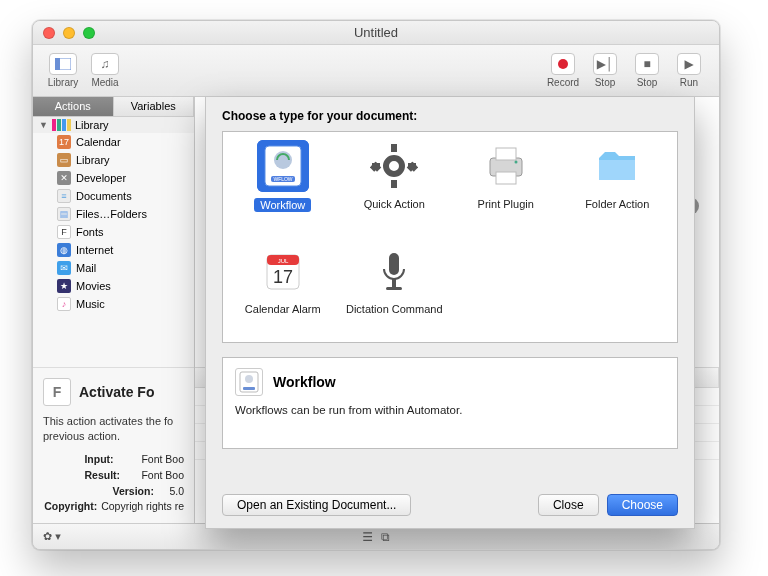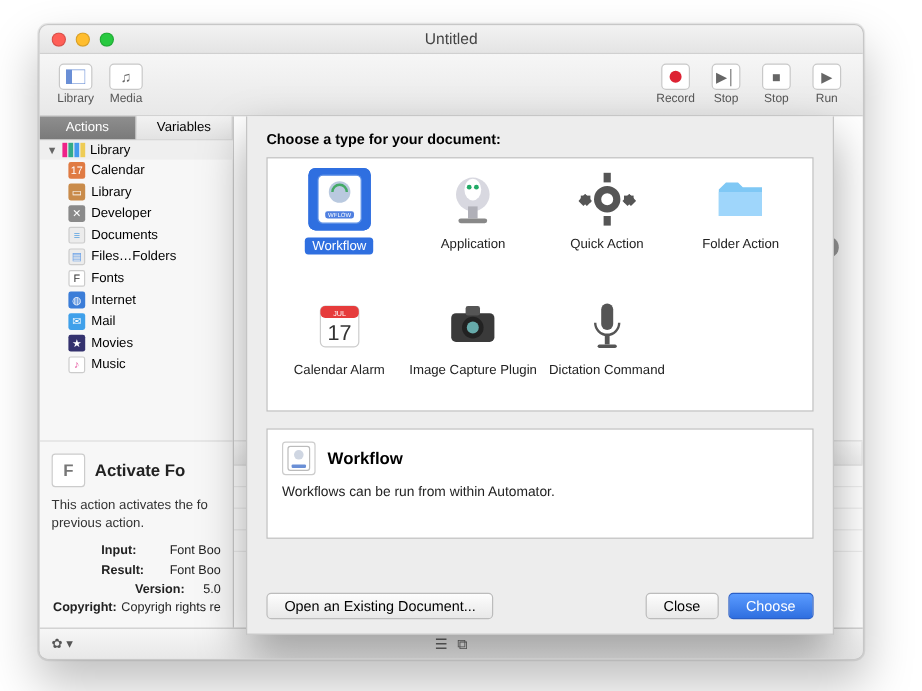--- a/index.html
+++ b/index.html
@@ -217,80 +217,67 @@
               <path d="M16 16 a6 6 0 1 1 12 0" fill="none" stroke="#4a6" stroke-width="2"></path>
               <rect x="10" y="32" width="24" height="6" rx="2" fill="#4f7fe0"></rect>
               <text x="22" y="37" font-size="5" fill="#fff" text-anchor="middle">WFLOW</text>
             </svg>
         </div>
         <span class="lbl">Workflow</span>
       </div>
       <div class="cell">
         <div class="bigico">
           <svg width="48" height="48">
-              <circle cx="24" cy="20" r="14" fill="#d8d8e0"></circle>
-              <rect x="20" y="30" width="8" height="10" fill="#b0b0b8"></rect>
-              <rect x="12" y="40" width="24" height="4" rx="2" fill="#888"></rect>
-              <ellipse cx="24" cy="16" rx="7" ry="9" fill="#fff"></ellipse>
-              <circle cx="21" cy="14" r="2" fill="#2a6"></circle>
-              <circle cx="27" cy="14" r="2" fill="#2a6"></circle>
-            </svg>
-        </div>
-        <span class="lbl">Application</span>
-      </div>
-      <div class="cell">
-        <div class="bigico">
-          <svg width="48" height="48">
               <g fill="#555">
                 <circle cx="24" cy="24" r="8" fill="none" stroke="#555" stroke-width="6"></circle>
                 <g transform="translate(24,24)">
                   <rect x="-3" y="-22" width="6" height="8"></rect>
                   <rect x="-3" y="14" width="6" height="8"></rect>
                   <rect x="14" y="-3" width="8" height="6"></rect>
                   <rect x="-22" y="-3" width="8" height="6"></rect>
                   <rect x="10" y="-16" width="6" height="8" transform="rotate(45)"></rect>
                   <rect x="-16" y="10" width="6" height="8" transform="rotate(45)"></rect>
                   <rect x="10" y="10" width="6" height="8" transform="rotate(-45)"></rect>
                   <rect x="-16" y="-16" width="6" height="8" transform="rotate(-45)"></rect>
                 </g>
               </g>
             </svg>
         </div>
         <span class="lbl">Quick Action</span>
       </div>
       <div class="cell">
         <div class="bigico">
           <svg width="48" height="48">
+              <rect x="8" y="16" width="32" height="18" rx="3" fill="#d6d6d6" stroke="#999"></rect>
+              <rect x="14" y="6" width="20" height="12" fill="#fff" stroke="#bbb"></rect>
+              <rect x="14" y="30" width="20" height="12" fill="#fff" stroke="#bbb"></rect>
+              <circle cx="34" cy="20" r="1.5" fill="#4a8"></circle>
+            </svg>
+        </div>
+        <span class="lbl">Print Plugin</span>
+      </div>
+      <div class="cell">
+        <div class="bigico">
+          <svg width="48" height="48">
               <path d="M6 16 l6 -6 h10 l4 4 h16 v24 h-36 z" fill="#7fc8f5"></path>
               <path d="M6 18 h36 v20 h-36 z" fill="#9fd6fb"></path>
             </svg>
         </div>
         <span class="lbl">Folder Action</span>
       </div>
       <div class="cell">
         <div class="bigico">
           <svg width="48" height="48">
               <rect x="8" y="8" width="32" height="34" rx="4" fill="#fff" stroke="#ccc"></rect>
               <rect x="8" y="8" width="32" height="10" rx="4" fill="#e63b3b"></rect>
               <text x="24" y="16" font-size="6" fill="#fff" text-anchor="middle">JUL</text>
               <text x="24" y="36" font-size="18" fill="#333" text-anchor="middle">17</text>
             </svg>
         </div>
         <span class="lbl">Calendar Alarm</span>
-      </div>
-      <div class="cell">
-        <div class="bigico">
-          <svg width="48" height="48">
-              <rect x="6" y="14" width="36" height="24" rx="4" fill="#3a3a3a"></rect>
-              <rect x="18" y="8" width="12" height="8" rx="2" fill="#555"></rect>
-              <circle cx="24" cy="26" r="9" fill="#222"></circle>
-              <circle cx="24" cy="26" r="5" fill="#6aa"></circle>
-            </svg>
-        </div>
-        <span class="lbl">Image Capture Plugin</span>
       </div>
       <div class="cell">
         <div class="bigico">
           <svg width="48" height="48">
               <rect x="19" y="6" width="10" height="22" rx="5" fill="#555"></rect>
               <path d="M14 22 a10 10 0 0 0 20 0" fill="none" stroke="#555" stroke-width="2"></path>
               <rect x="22" y="32" width="4" height="8" fill="#555"></rect>
               <rect x="16" y="40" width="16" height="3" rx="1.5" fill="#555"></rect>
             </svg>
         </div>

